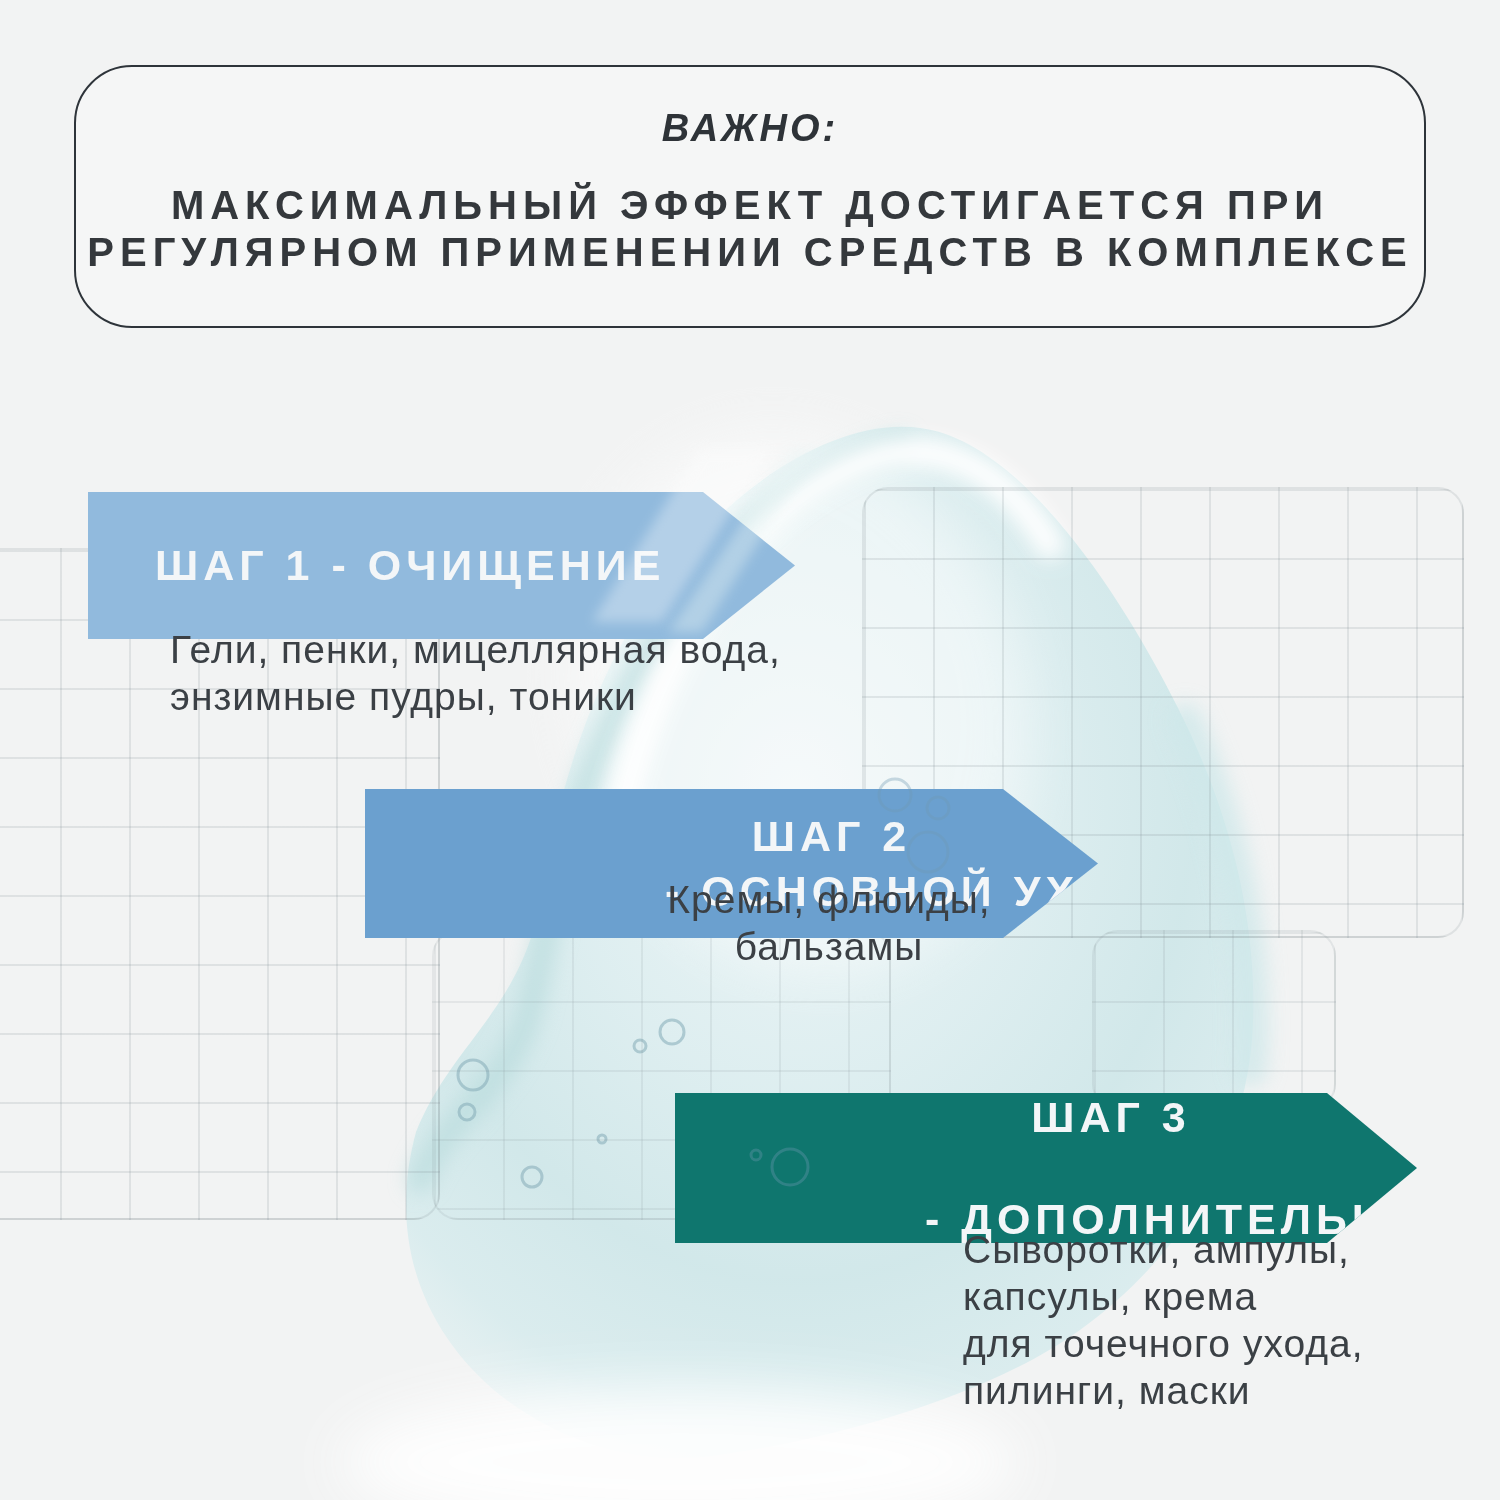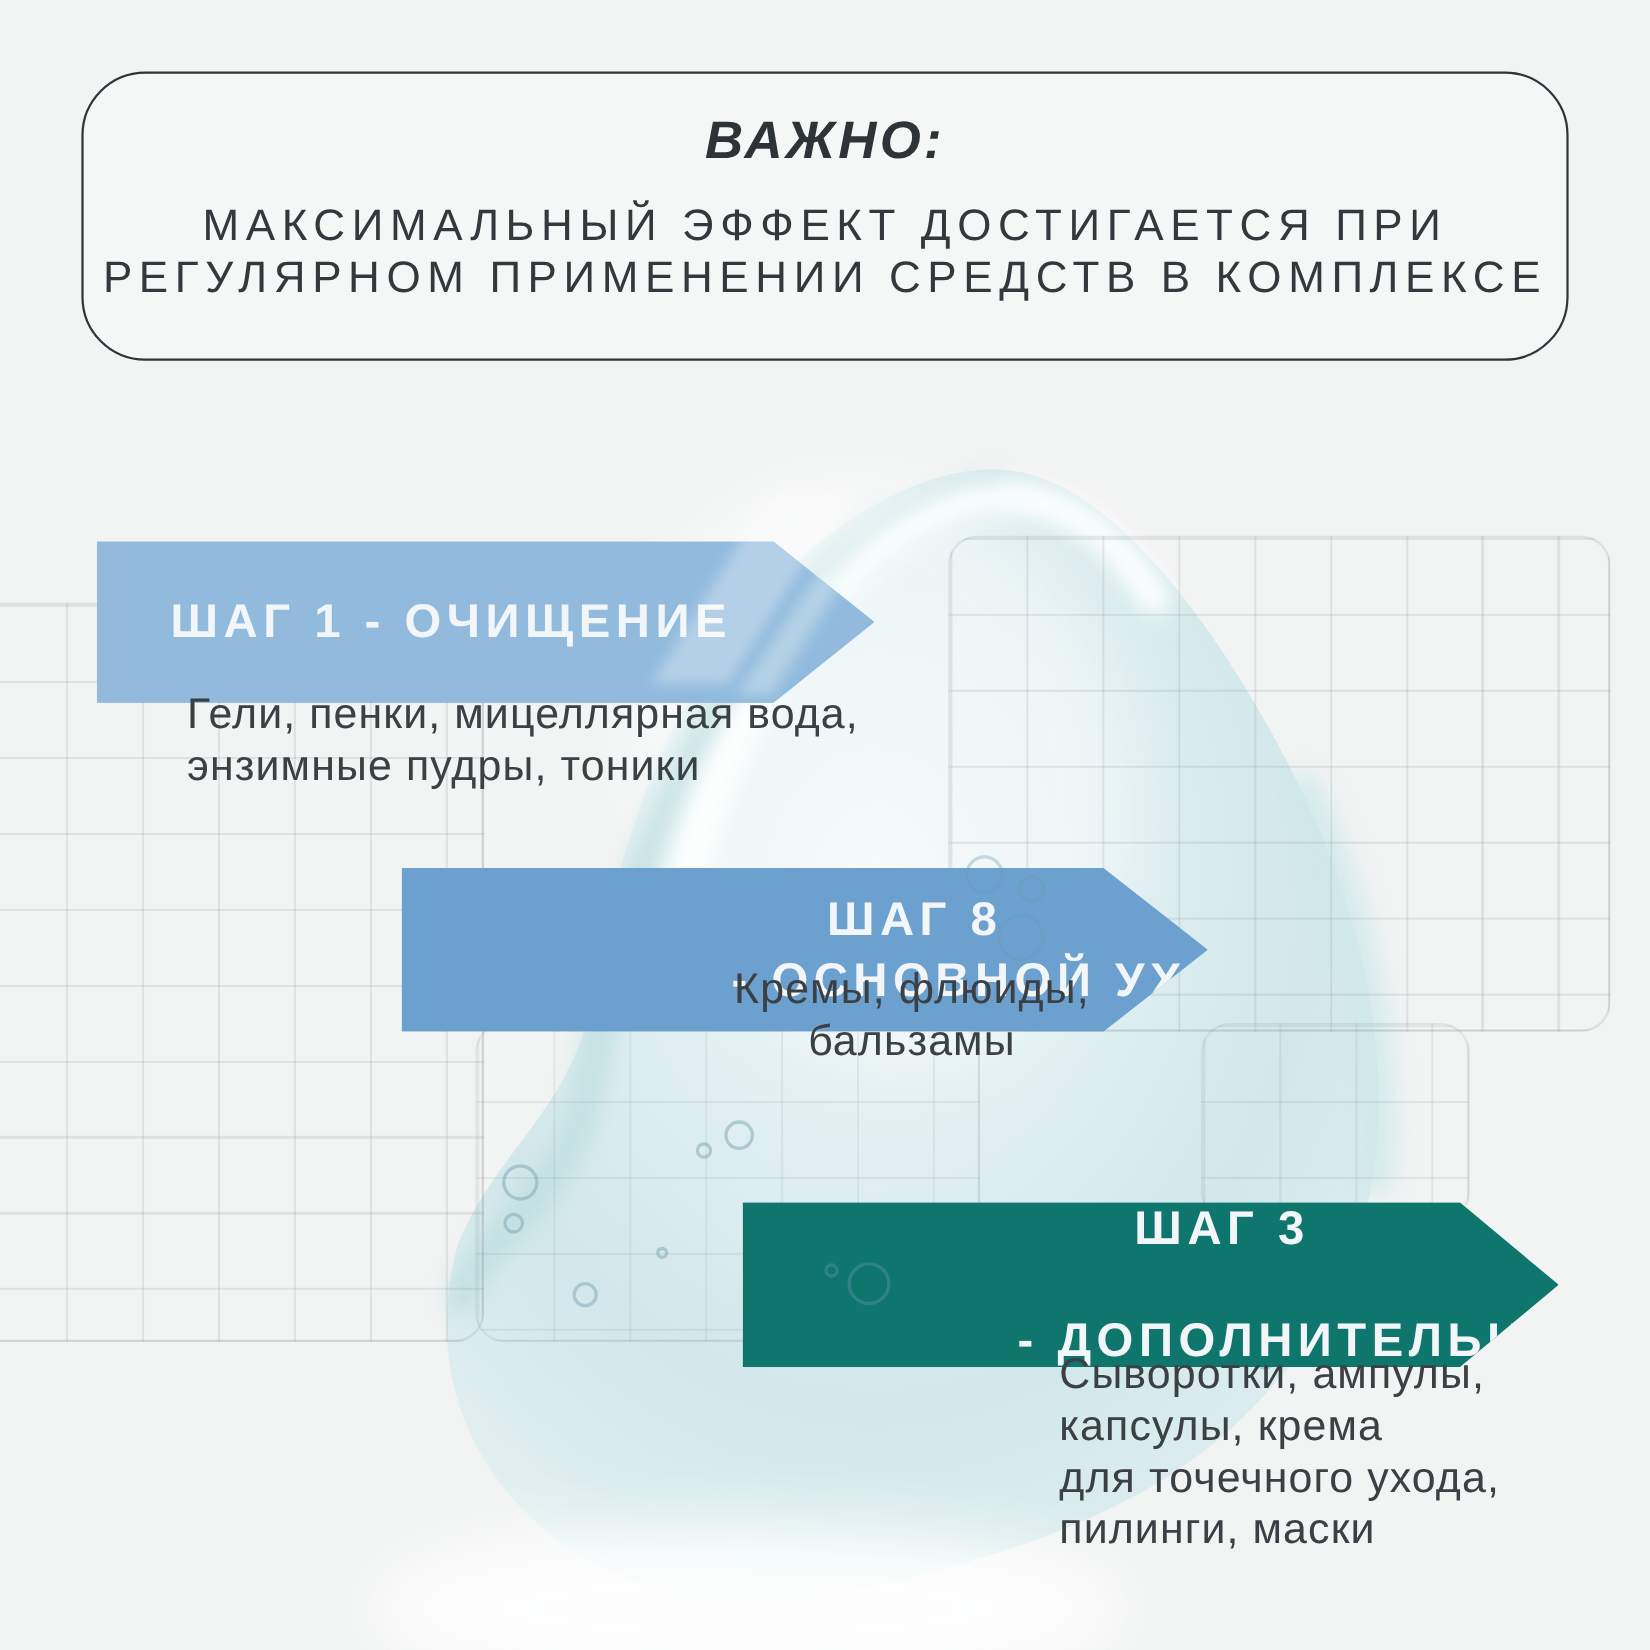--- a/index.html
+++ b/index.html
@@ -24,25 +24,25 @@
   .g-ra{left:862px;top:487px;width:598px;height:447px;}
   .g-rb{left:1092px;top:930px;width:240px;height:176px;opacity:.85;}
 
   
   .notice{
     position:absolute;z-index:5;left:74px;top:65px;width:1352px;height:263px;
     box-sizing:border-box;border:2px solid #2e343a;border-radius:58px;
     background:#f5f6f6;text-align:center;
   }
   .notice-title{
-    margin-top:34px;font-size:48px;line-height:55px;font-style:italic;font-weight:700;
+    margin-top:34px;font-size:38px;line-height:55px;font-style:italic;font-weight:700;
     letter-spacing:3px;color:#2e3338;
   }
   .notice-sub{
-    margin-top:26px;font-size:40px;line-height:47px;font-weight:400;
+    margin-top:26px;font-size:40px;line-height:47px;font-weight:700;
     letter-spacing:6px;color:#34383c;
   }
 
   
   .banner{
     position:absolute;z-index:3;box-sizing:border-box;
     display:flex;flex-direction:column;justify-content:center;
     color:#f3f6f8;font-size:43px;line-height:55px;letter-spacing:5px;font-weight:700;margin-top:31px;
   }
   .banner div{white-space:nowrap;}
@@ -135,21 +135,21 @@
 
   <div class="banner b1" style="background: rgb(145, 186, 221);">
     <div>ШАГ 1 - ОЧИЩЕНИЕ</div>
   </div>
   <div class="desc d1">
     <div>Гели, пенки, мицеллярная вода,</div>
     <div>энзимные пудры, тоники</div>
   </div>
 
   <div class="banner b2" style="background: rgb(107, 160, 207);">
-    <div>ШАГ 8</div>
+    <div>ШАГ 2</div>
     <div>- ОСНОВНОЙ УХОД</div>
   </div>
   <div class="desc d2">
     <div>Кремы, флюиды, бальзамы</div>
   </div>
 
   <div class="banner b3" style="background: #0f766e; gap: 47px;">
     <div>ШАГ 3</div>
     <div>- ДОПОЛНИТЕЛЬНЫЙ</div>
   </div>

